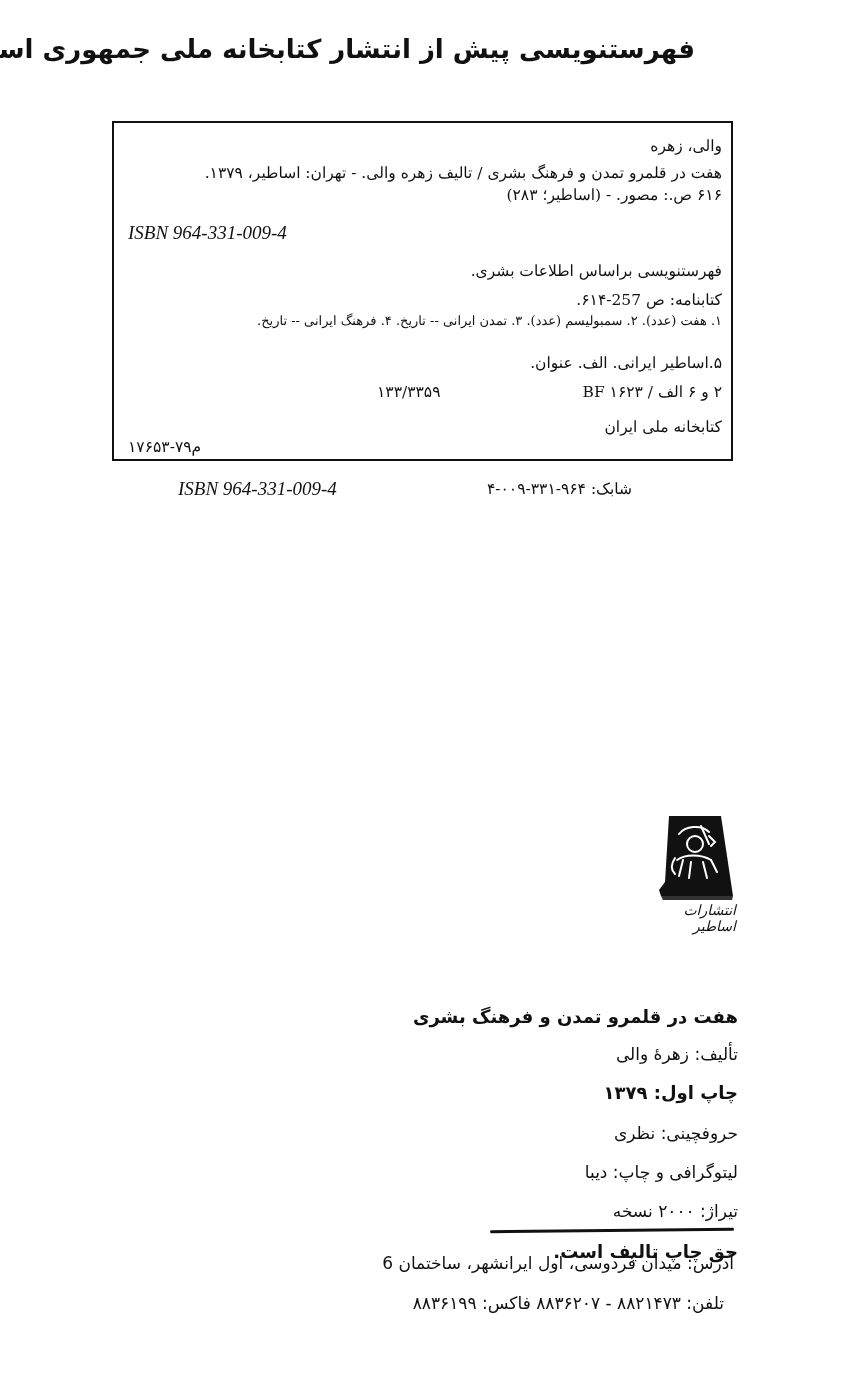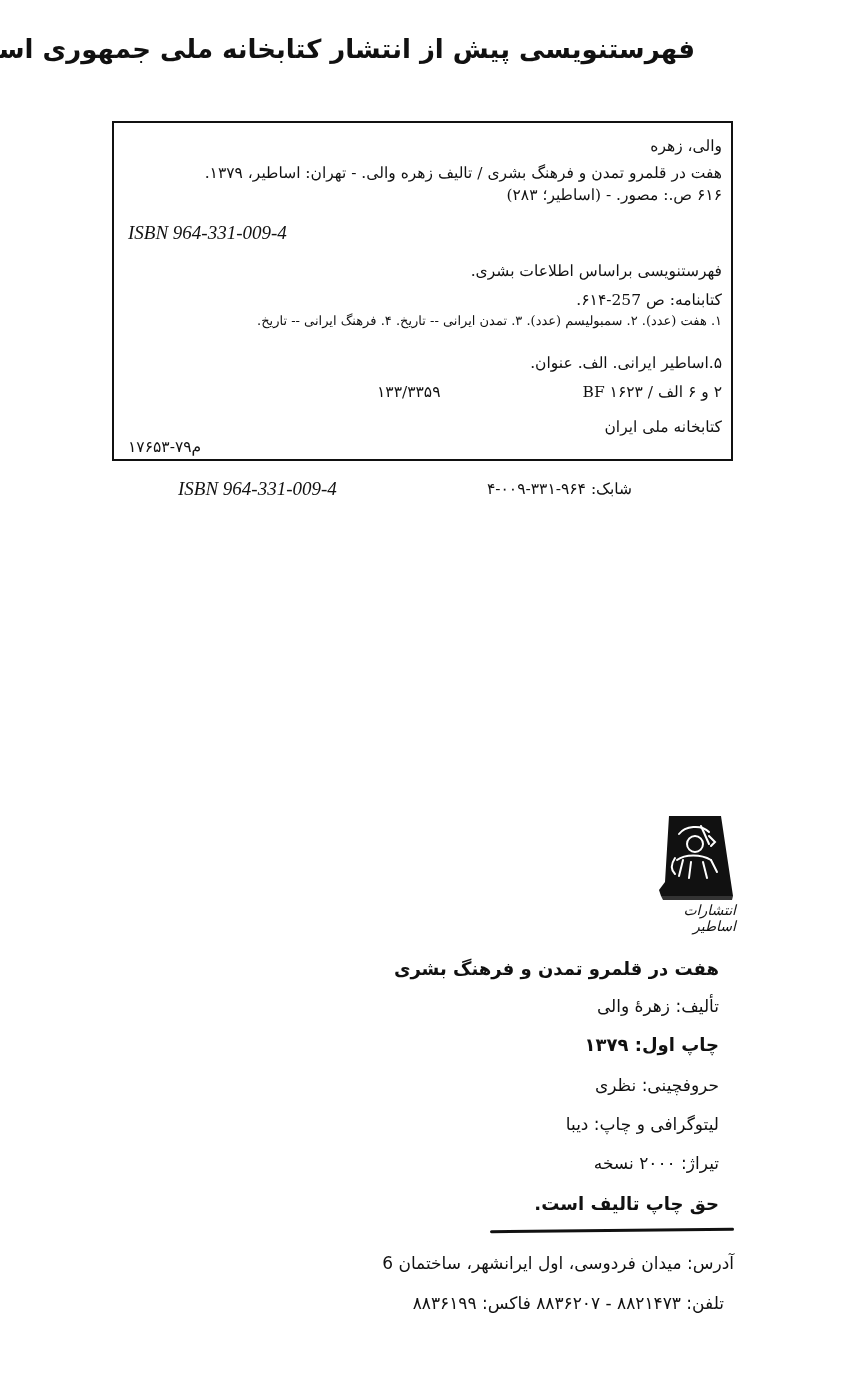--- a/index.html
+++ b/index.html
@@ -11,22 +11,22 @@
   .header-title { top: 34px; left: 150px; width: 545px; text-align: center;
                   font-size: 26px; font-weight: bold; white-space: nowrap; }
   .cip-box { left: 112px; top: 121px; width: 617px; height: 336px;
              border: 2px solid #111; }
   .cip-line { font-family: "DejaVu Serif", serif; font-size: 15.5px; white-space: nowrap; }
   .cip-r { right: 128px; text-align: right; }
   .isbn-latin { font-family: "Liberation Serif", serif; font-size: 19px; }
   .logo-wrap { left: 655px; top: 812px; width: 82px; height: 90px; }
   .logo-caption { left: 640px; top: 902px; width: 96px; text-align: right;
                   font-family: "DejaVu Serif", serif; font-style: italic; font-size: 14px; }
-  .colo { right: 131px; text-align: right; white-space: nowrap;
-          font-family: "DejaVu Sans", sans-serif; font-size: 17px; }
+  .colo { right: 112px; text-align: right; white-space: nowrap;
+          font-family: "DejaVu Sans", sans-serif; font-size: 17px; margin-top: 48px; }
   .colo.bold { font-weight: bold; font-size: 18px; }
   .rule { left: 490px; top: 1229px; width: 244px; height: 3px; background: #111;
           transform: skewY(-0.6deg); border-radius: 2px; }
   .addr { right: 116px; text-align: right; white-space: nowrap;
           font-family: "DejaVu Sans", sans-serif; font-size: 17px; }
 </style>
 </head>
 <body>
 
 <div class="abs header-title rtl">فهرستنویسی پیش از انتشار کتابخانه ملی جمهوری اسلامی ایران</div>

